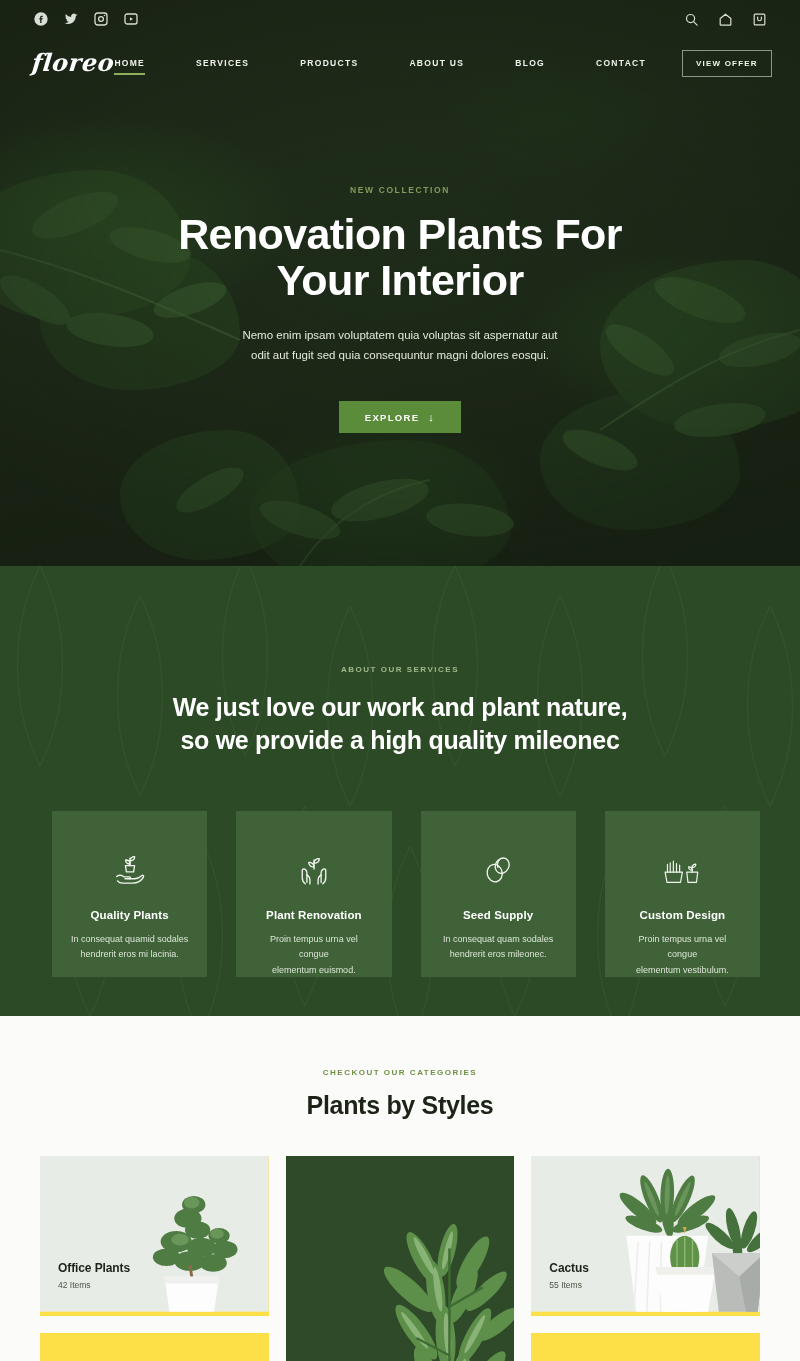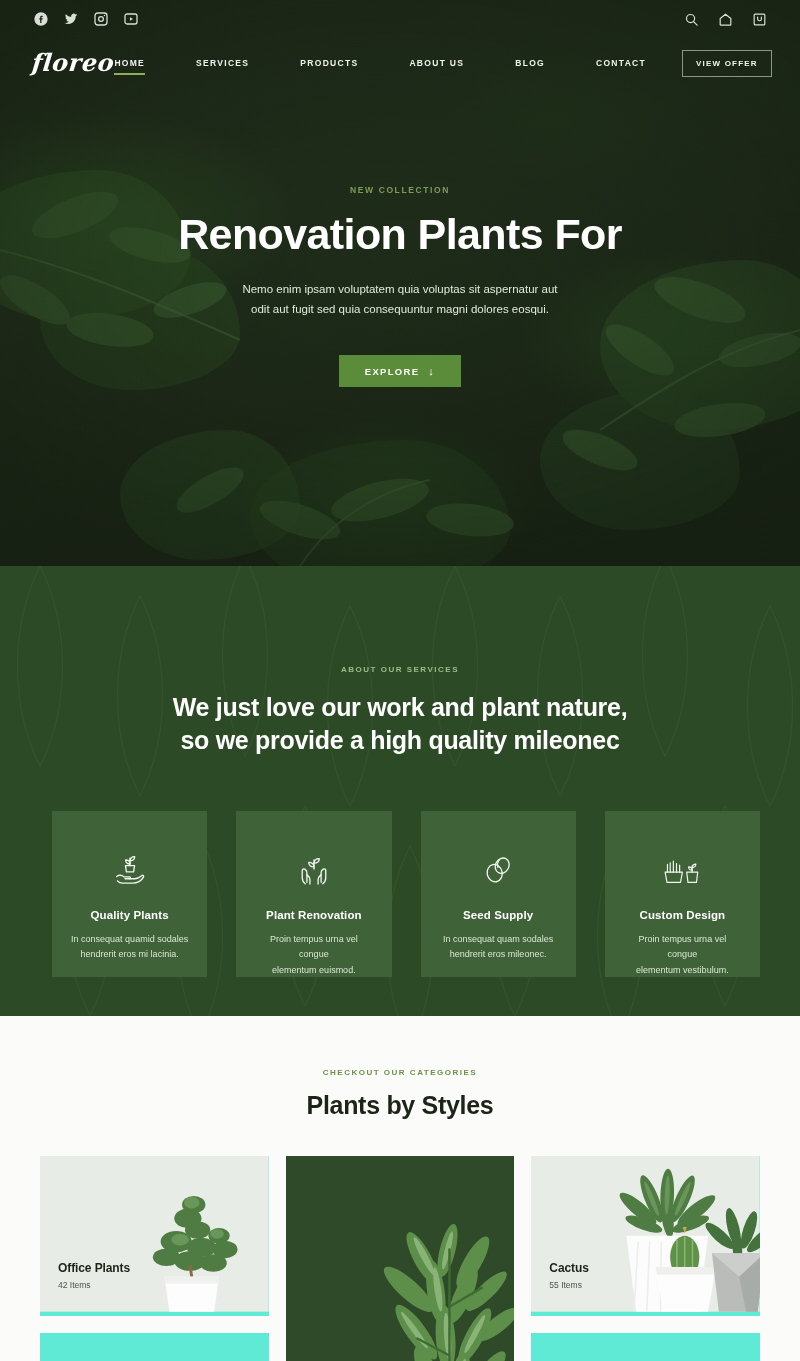--- a/index.html
+++ b/index.html
@@ -147,21 +147,21 @@
     text-align:center; font-size:25px; font-weight:700; color:#1c2418;
     letter-spacing:-.3px; margin-bottom:36px;
   }
   .cat-grid {
     display:grid; grid-template-columns:repeat(3,1fr); gap:17px;
     padding:0 40px; align-items:start;
   }
   .cat-col { display:flex; flex-direction:column; gap:17px; }
   .cat-card {
     position:relative; overflow:hidden; cursor:pointer;
-    background:#5eead4; height:160px;
+    background:#fde047; height:160px;
   }
   .cat-card.tall { height:337px; background:#2f4a28; }
   .cat-card.stub { height:80px; }
   .cat-text {
     position:absolute; left:18px; bottom:26px; z-index:4;
   }
   .cat-name { font-size:12px; font-weight:700; color:#1c2418; letter-spacing:-.1px; }
   .cat-count { font-size:8.5px; color:#4b5546; margin-top:5px; }
   .cat-img { position:absolute; inset:0; z-index:2; }
 </style>
@@ -261,20 +261,21 @@
         <a class="navlink">BLOG</a>
         <a class="navlink">CONTACT</a>
       </div>
       <button class="offer-btn">VIEW OFFER</button>
     </nav>
 
     <div class="hero-content">
       <div class="eyebrow">NEW COLLECTION</div>
       <h1 class="hero-title">
         <span>Renovation Plants For</span><br>
+        <span>Your Interior</span>
       </h1>
       <p class="hero-sub">
         <span>Nemo enim ipsam voluptatem quia voluptas sit aspernatur aut</span><br>
         <span>odit aut fugit sed quia consequuntur magni dolores eosqui.</span>
       </p>
       <button class="explore-btn">
         <span>EXPLORE</span>
         <span class="arw">↓</span>
       </button>
     </div>

